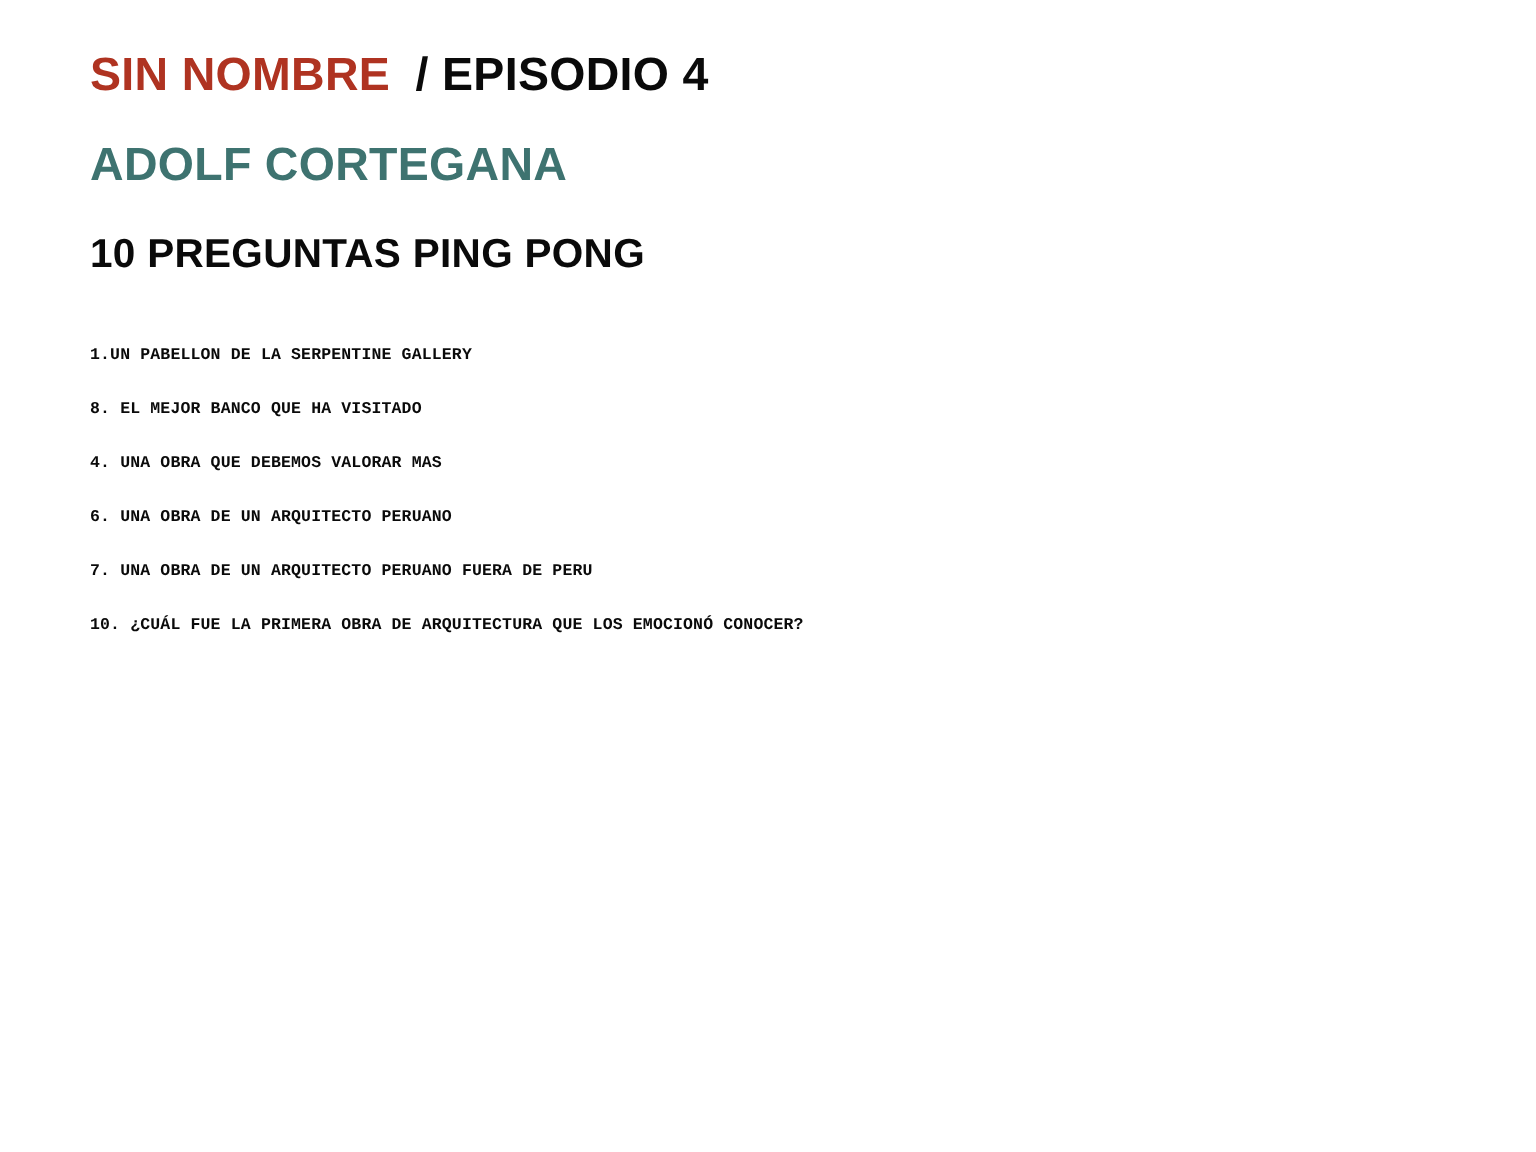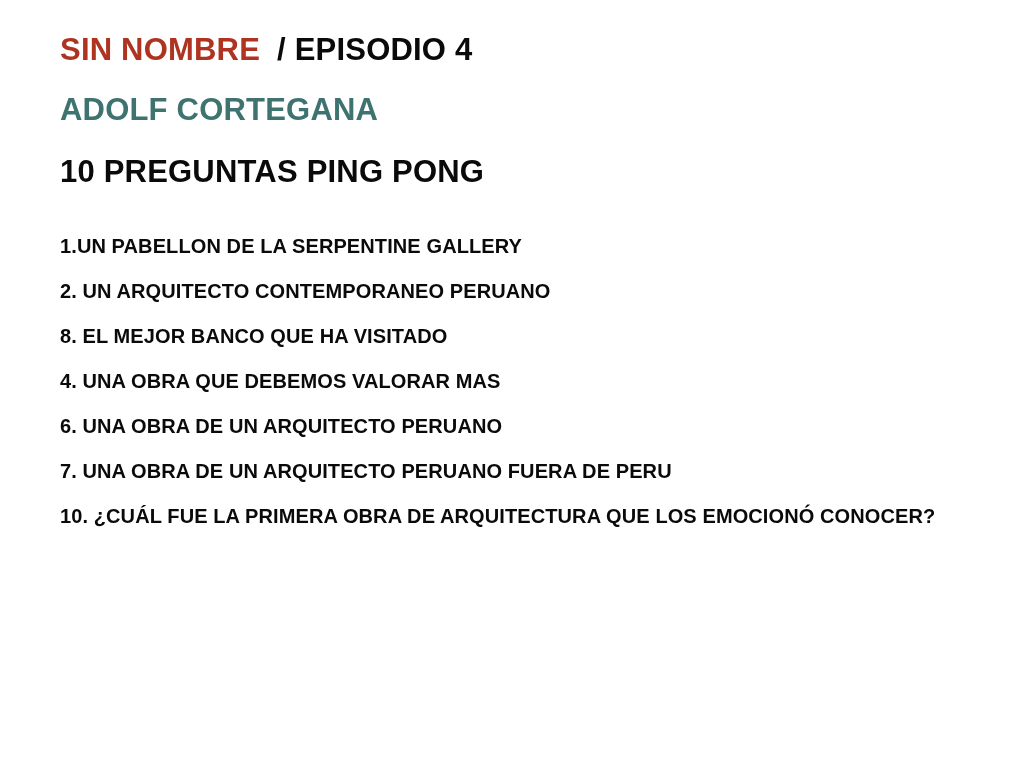--- a/index.html
+++ b/index.html
@@ -37,52 +37,52 @@
     color: var(--text-black, #0a0a0a);
     margin-left: 17px;
   }
   .title-line2 {
     font-size: 31px;
     color: var(--accent-teal, #3E7370);
     margin-bottom: 31px;
     letter-spacing: 0.2px;
   }
   .title-line3 {
-    font-size: 31px;
+    font-size: 27px;
     margin-bottom: 49px;
     letter-spacing: 0.2px;
   }
   ul.questions {
     list-style: none;
     margin: 0;
     padding: 0;
   }
   ul.questions li {
-    font-size: 20px;
+    font-size: 11px;
     line-height: 1;
     margin: 0 0 25px 0;
     letter-spacing: 0.1px;
     white-space: nowrap;
+    font-family: Liberation Mono, monospace;
   }
 </style>
 </head>
 <body>
 
 <div class="slide">
   <div class="content">
 
     <h1 class="title-line title-line1"><span class="show-name">SIN NOMBRE</span><span class="episode">/ EPISODIO 4</span></h1>
 
     <h2 class="title-line title-line2">ADOLF CORTEGANA</h2>
 
     <h3 class="title-line title-line3">10 PREGUNTAS PING PONG</h3>
 
     <ul class="questions">
       <li>1.UN PABELLON DE LA SERPENTINE GALLERY</li>
-      <li>2. UN ARQUITECTO CONTEMPORANEO PERUANO</li>
       <li>8. EL MEJOR BANCO QUE HA VISITADO</li>
       <li>4. UNA OBRA QUE DEBEMOS VALORAR MAS</li>
       <li>6. UNA OBRA DE UN ARQUITECTO PERUANO</li>
       <li>7. UNA OBRA DE UN ARQUITECTO PERUANO FUERA DE PERU</li>
       <li>10. ¿CUÁL FUE LA PRIMERA OBRA DE ARQUITECTURA QUE LOS EMOCIONÓ CONOCER?</li>
     </ul>
 
   </div>
 </div>
 

